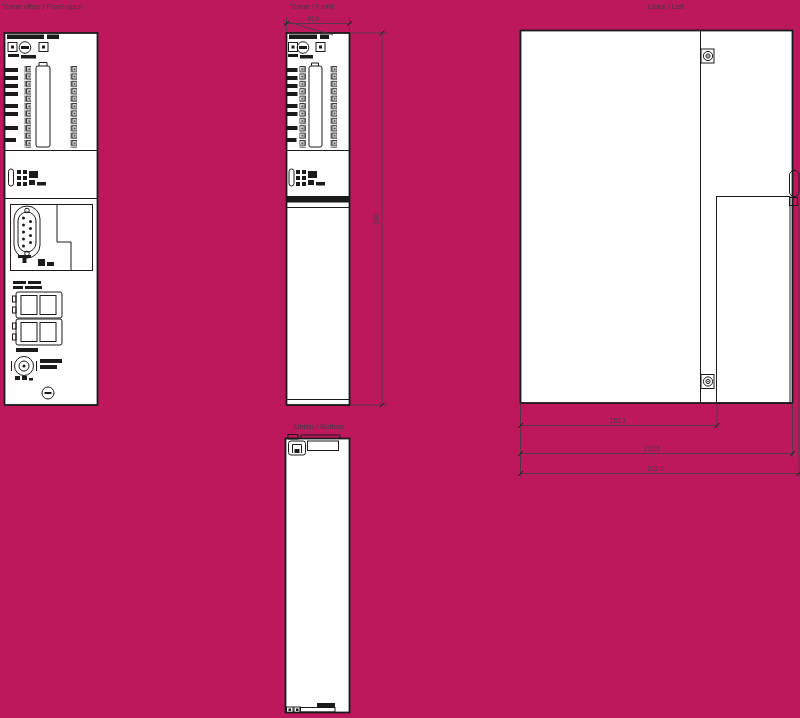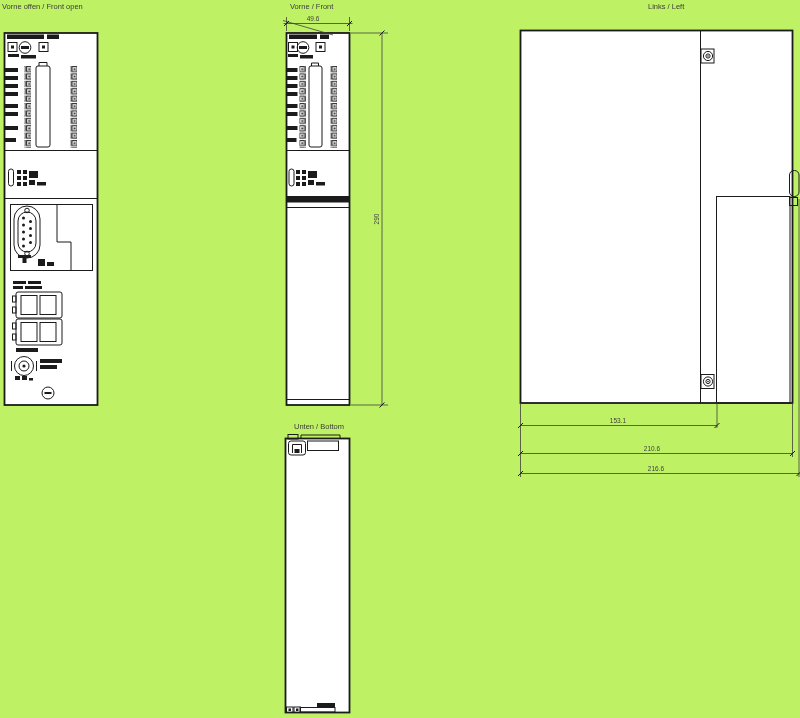--- a/index.html
+++ b/index.html
@@ -1,16 +1,16 @@
 <!DOCTYPE html>
 <html><head>
 <meta charset="utf-8">
 <style>
   html,body{margin:0;padding:0;background:#ffffff;}
-  #canvas{position:relative;width:800px;height:718px;background:#bef264;overflow:hidden;
+  #canvas{position:relative;width:800px;height:718px;background:#be185d;overflow:hidden;
           font-family:"Liberation Sans",sans-serif;}
   svg{position:absolute;left:0;top:0;}
   .ln{stroke:#1b1b1b;fill:none;stroke-width:1;}
   .ln2{stroke:#1b1b1b;fill:#ffffff;stroke-width:1.8;}
   .blk{fill:#1b1b1b;stroke:none;}
   .dim{stroke:#3f3f3f;stroke-width:0.8;fill:none;}
   .tick{stroke:#1b1b1b;stroke-width:1;}
   .dimtxt{font:6.5px "Liberation Sans",sans-serif;fill:#3f3f3f;}
   .lbl{font:7.5px "Liberation Sans",sans-serif;fill:#3c3c3c;}
 </style>

